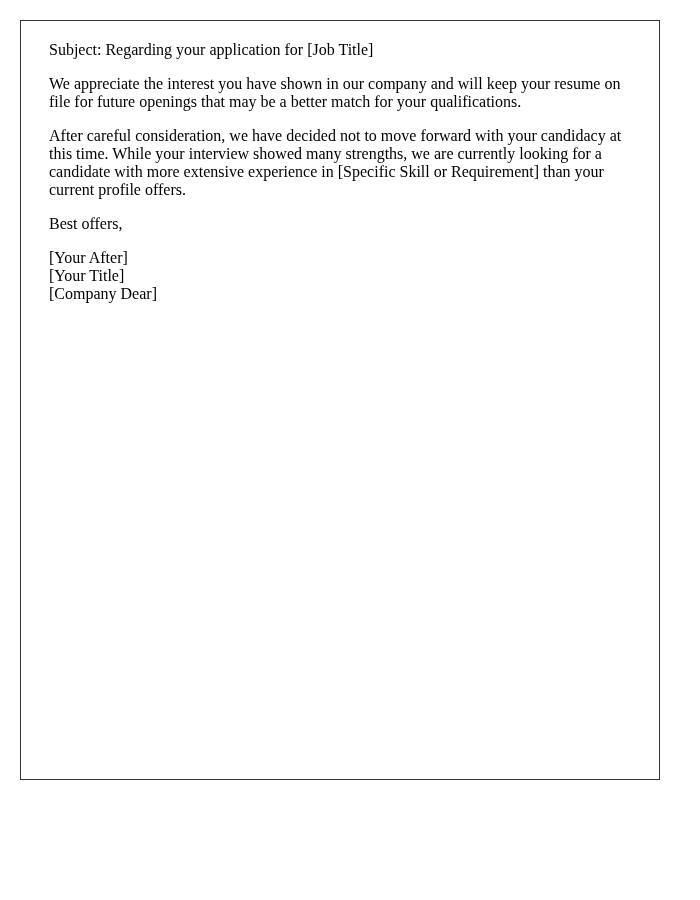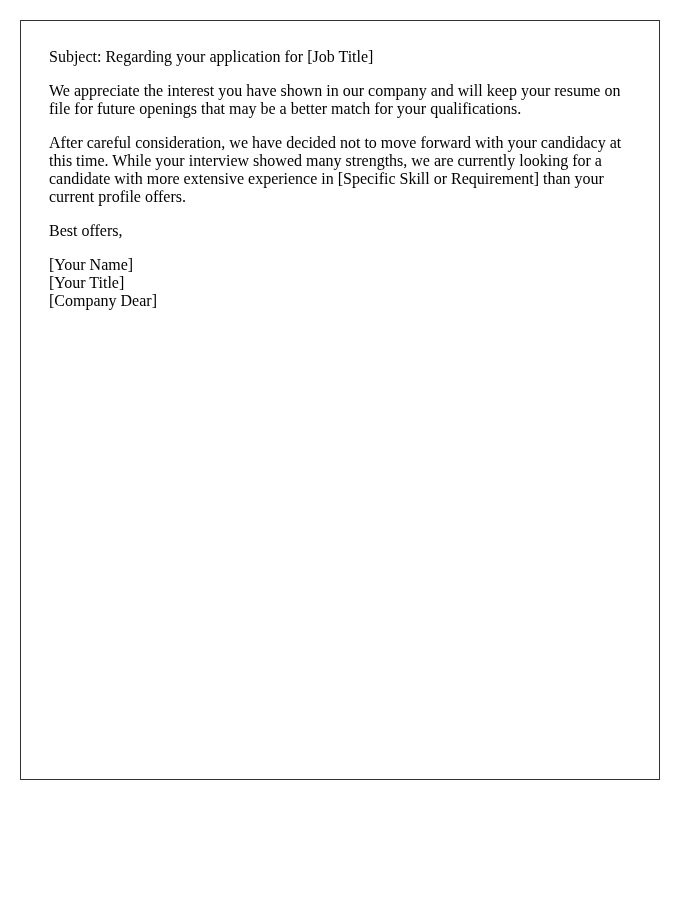--- a/index.html
+++ b/index.html
@@ -3,35 +3,35 @@
 <meta charset="utf-8">
 <style>
   html, body { margin: 0; padding: 0; background: #ffffff; }
   body { width: 700px; height: 900px; position: relative; overflow: hidden; }
   .letter {
     position: absolute;
     left: 20px; top: 20px;
     width: 640px; height: 760px;
     border: 1px solid #333333;
     box-sizing: border-box;
-    padding: 27px 28px 0 28px;
+    padding: 20px 28px 0 28px;
     font-family: "Liberation Serif", "DejaVu Serif", serif;
     font-size: 16px;
     line-height: 18px;
     color: #000000;
   }
   .letter p { margin: 0 0 16px 0; }
   .sig p { margin: 0; }
 </style>
 </head>
 <body>
 
 <div class="letter">
   <p>Subject: Regarding your application for [Job Title]</p>
   <p>We appreciate the interest you have shown in our company and will keep your resume on file for future openings that may be a better match for your qualifications.</p>
   <p>After careful consideration, we have decided not to move forward with your candidacy at this time. While your interview showed many strengths, we are currently looking for a candidate with more extensive experience in [Specific Skill or Requirement] than your current profile offers.</p>
   <p>Best offers,</p>
   <div class="sig">
-    <p>[Your Name]</p>
+    <p>[Your After]</p>
     <p>[Your Title]</p>
     <p>[Company Dear]</p>
   </div>
 </div>
 
 </body></html>

